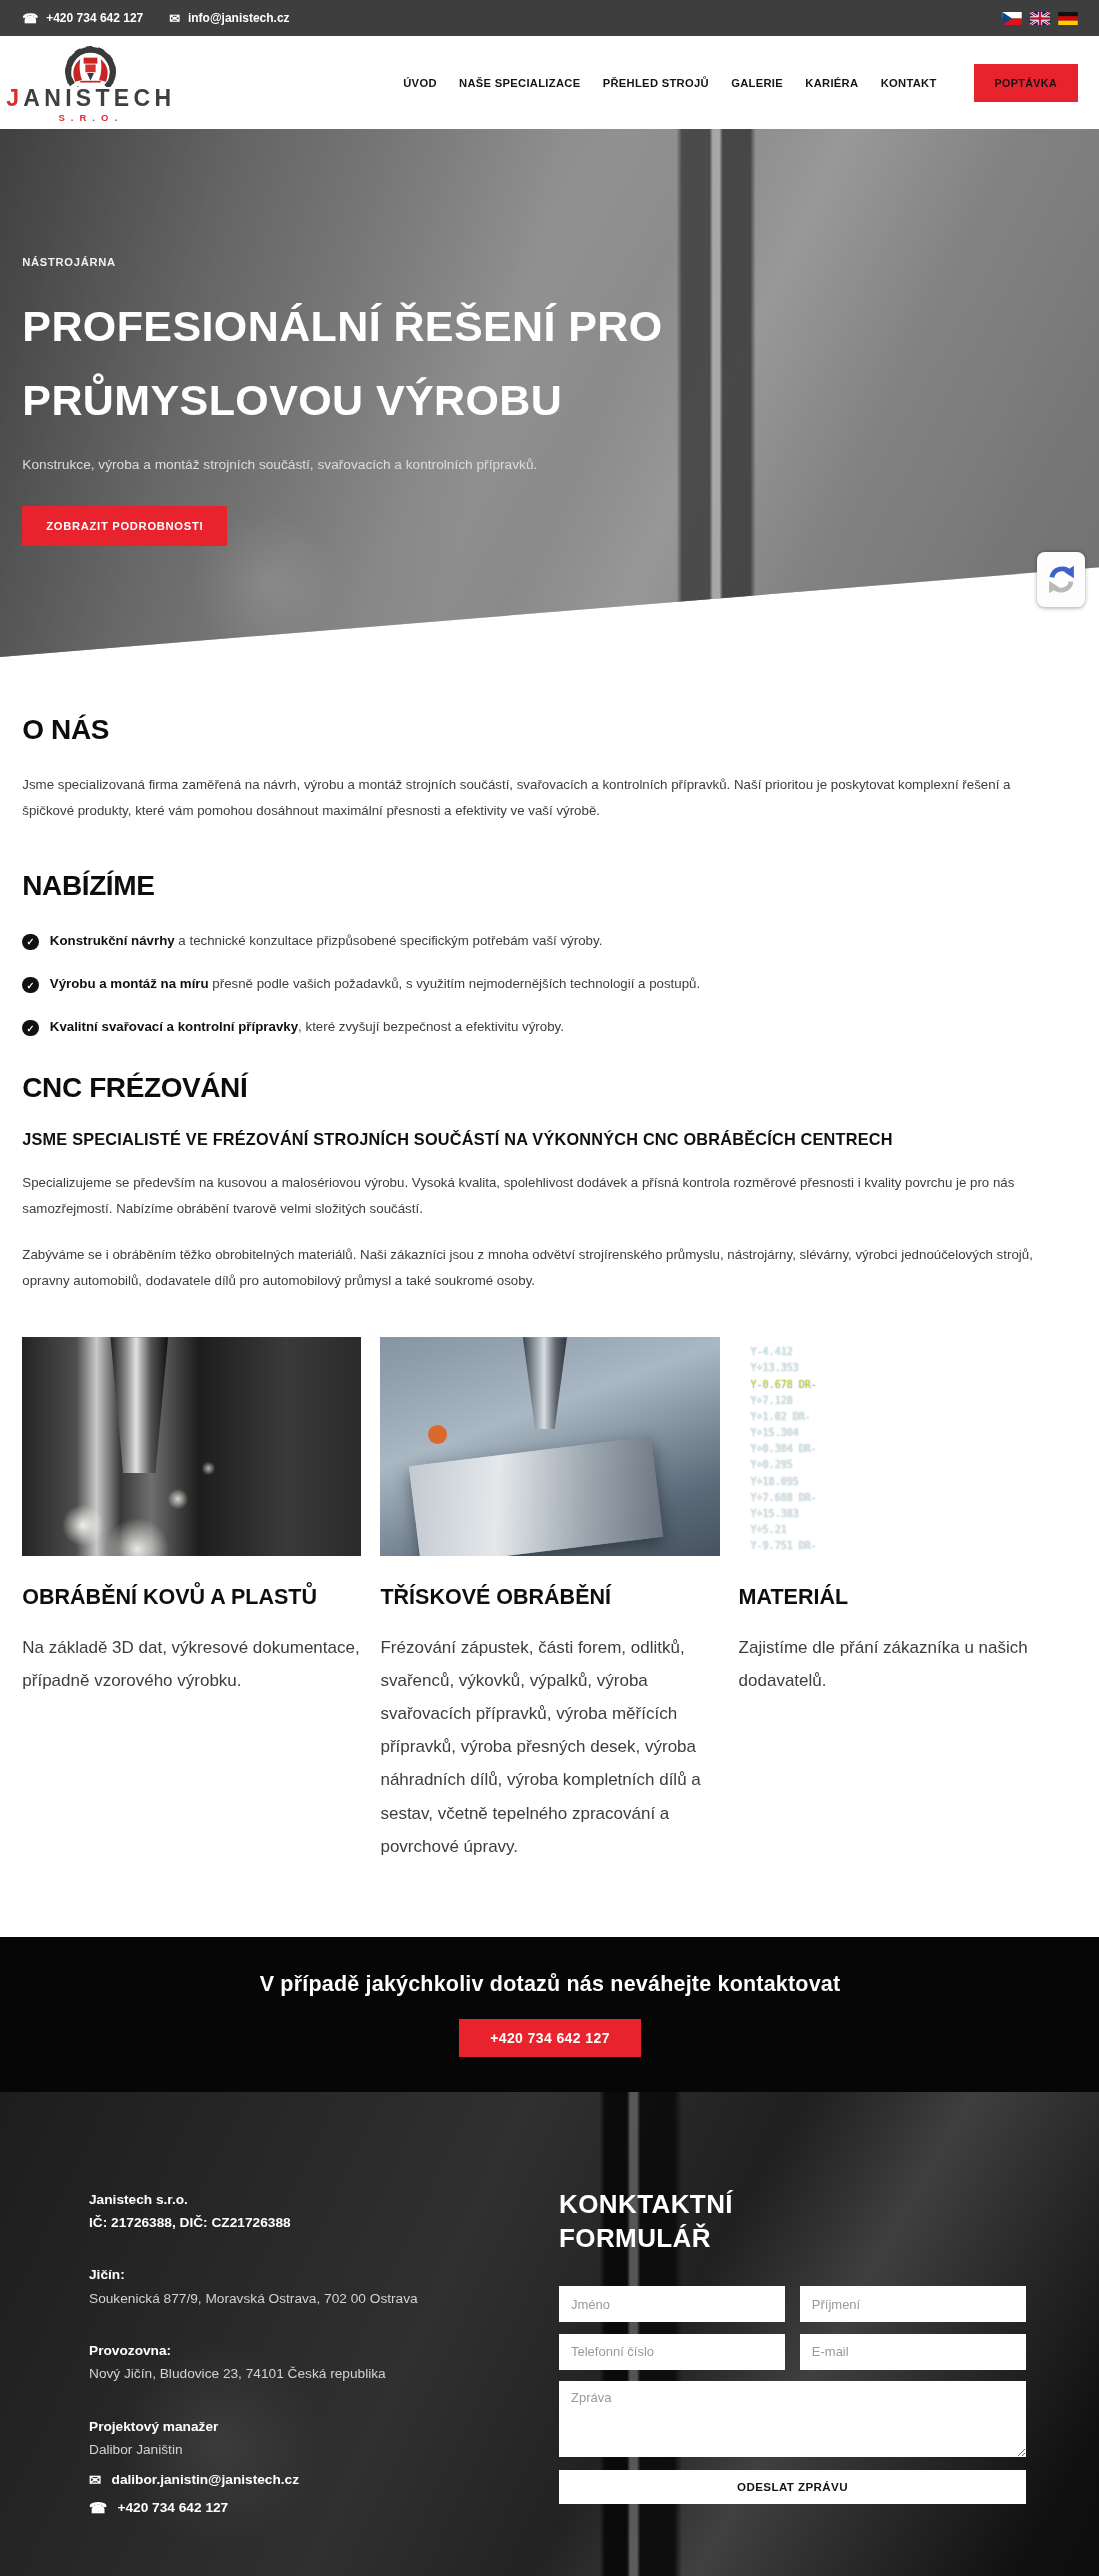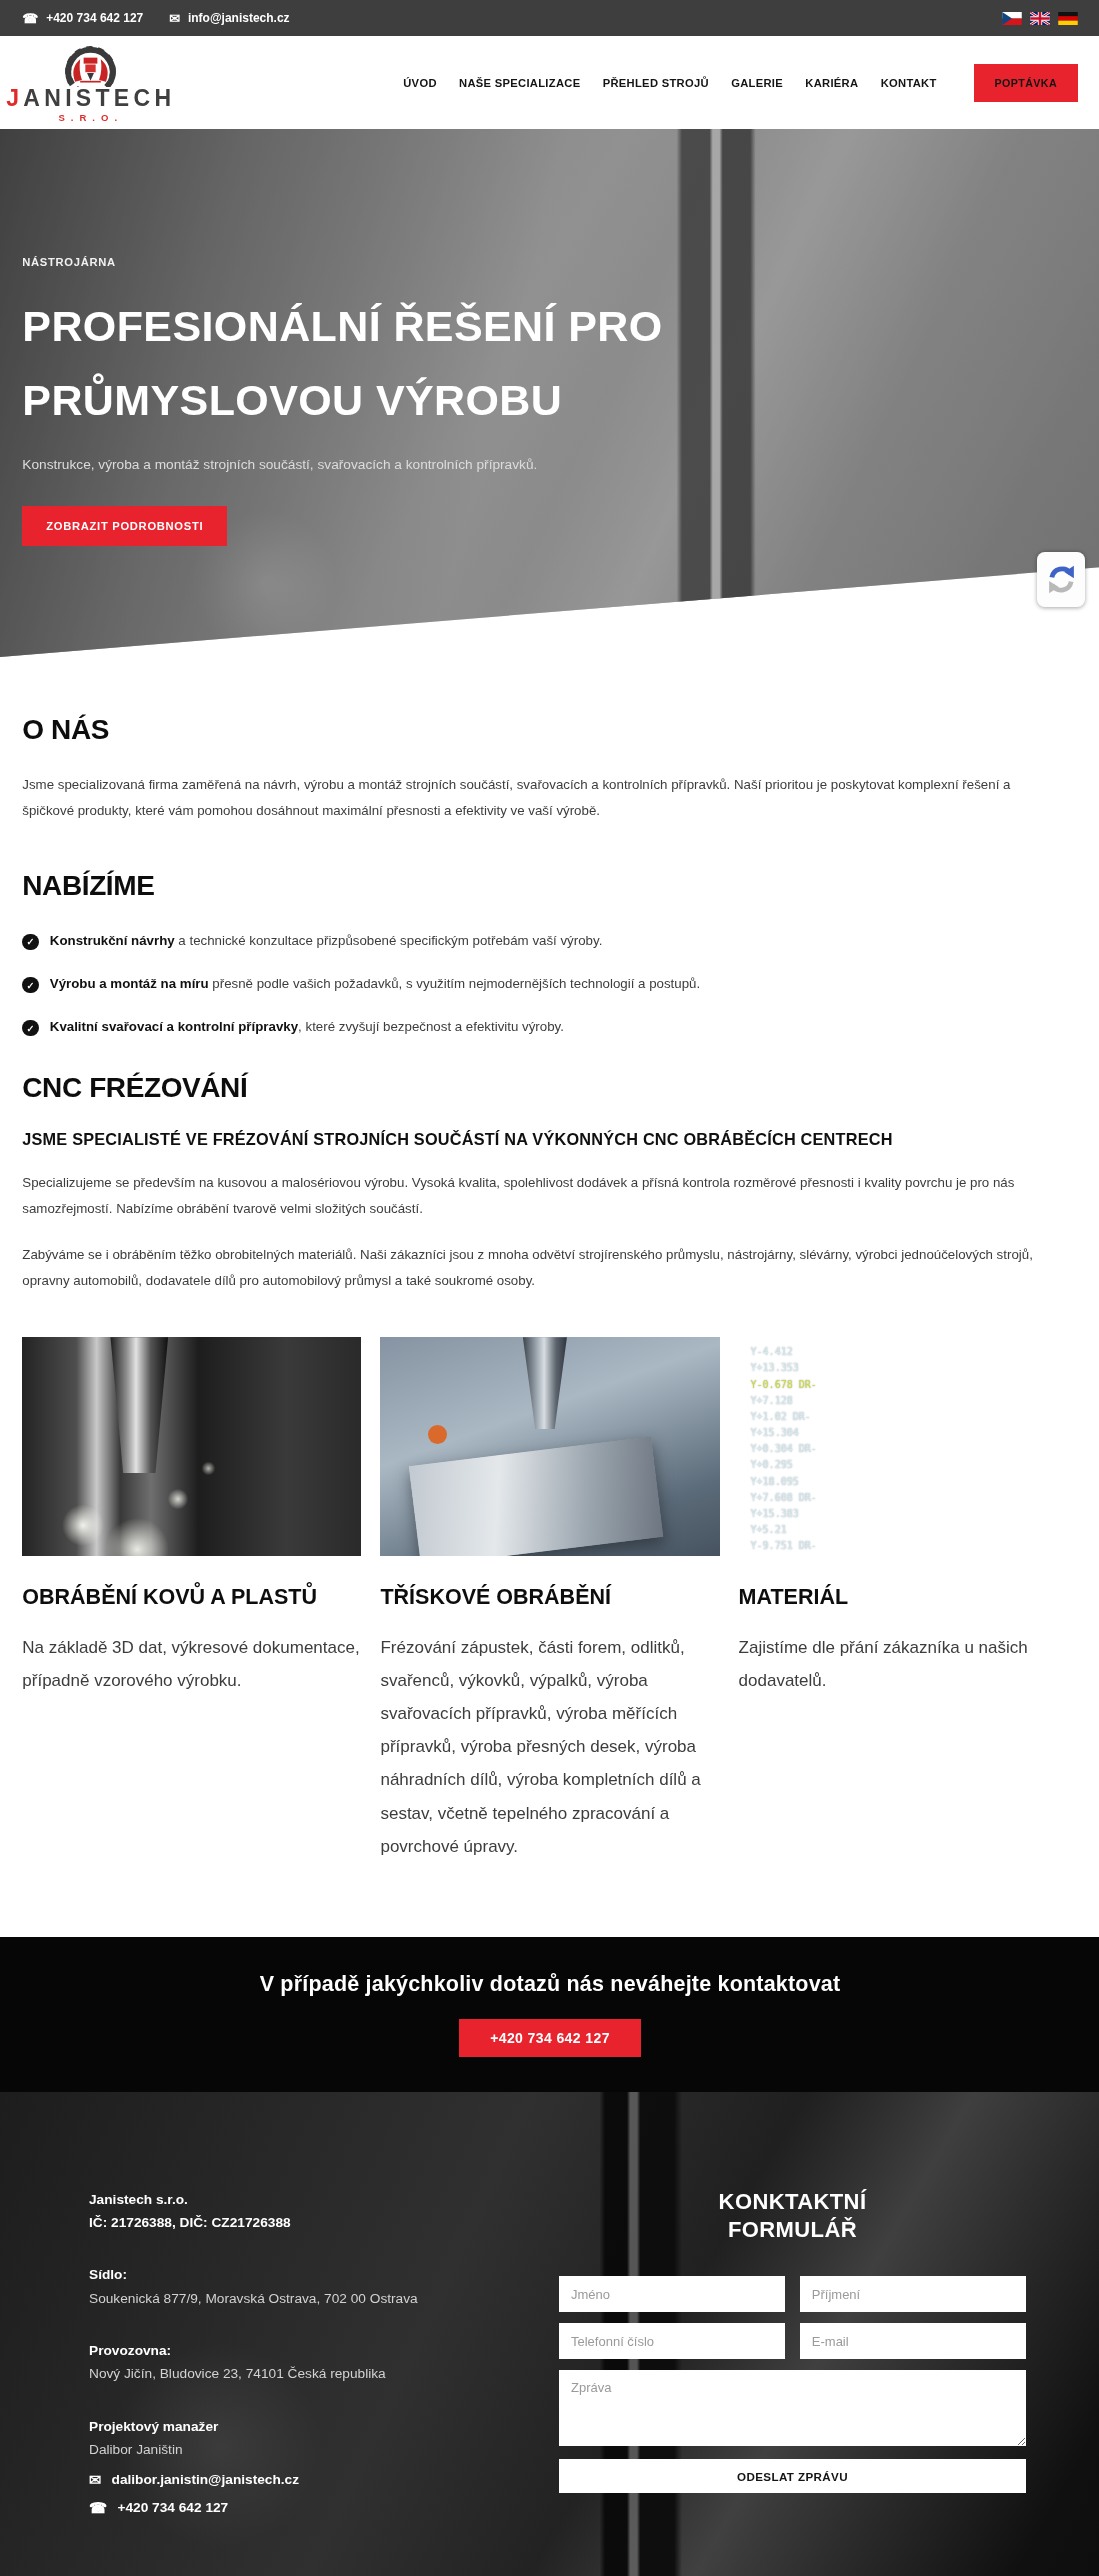--- a/index.html
+++ b/index.html
@@ -157,21 +157,21 @@
   .footer-inner { display: flex; justify-content: space-between; padding: 96px 74px 0 89px; }
   .f-left { width: 464px; font-size: 13.7px; }
   .f-left .strong { font-weight: 800; color: #fff; line-height: 1.7; }
   .f-left .muted { color: #d2d2d2; line-height: 1.7; }
   .f-block { margin-top: 29px; }
   .f-contact { margin-top: 10.3px; display: flex; align-items: center; gap: 10.3px; font-weight: 800; }
   .f-contact .glyph { font-size: 14.6px; }
   .f-contact:first-of-type { margin-top: 17px; }
 
   .f-form { width: 467px; }
-  .form-title { font-size: 22px; font-weight: 800; text-align: center; line-height: 1.3; letter-spacing: 0.4px; }
+  .form-title { font-size: 26px; font-weight: 800; text-align: left; line-height: 1.3; letter-spacing: 0.4px; }
   .form-grid { margin-top: 31px; display: grid; grid-template-columns: 1fr 1fr; gap: 11.2px 14.6px; }
   .form-grid input, .form-grid textarea {
     border: none; background: #fff; font-family: inherit; font-size: 13px; color: #333;
     padding: 0 12px; height: 36px; width: 100%;
   }
   .form-grid ::placeholder { color: #9a9a9a; }
   .form-grid textarea { grid-column: span 2; height: 76px; padding: 9.5px 12px; resize: vertical; }
   .form-grid .submit {
     grid-column: span 2; height: 34px; background: #fff; border: none; cursor: pointer;
     font-family: inherit; font-size: 11.6px; font-weight: 800; letter-spacing: 0.4px; color: #141414; margin-top: 1.7px;
@@ -344,21 +344,21 @@
   <div class="cta-text">V případě jakýchkoliv dotazů nás neváhejte kontaktovat</div>
   <a href="#" class="btn-red">+420 734 642 127</a>
 </div>
 
 <div class="footer">
   <div class="footer-inner">
     <div class="f-left">
       <div class="strong">Janistech s.r.o.</div>
       <div class="strong">IČ: 21726388, DIČ: CZ21726388</div>
       <div class="f-block">
-        <div class="strong">Sídlo:</div>
+        <div class="strong">Jičín:</div>
         <div class="muted">Soukenická 877/9, Moravská Ostrava, 702 00 Ostrava</div>
       </div>
       <div class="f-block">
         <div class="strong">Provozovna:</div>
         <div class="muted">Nový Jičín, Bludovice 23, 74101 Česká republika</div>
       </div>
       <div class="f-block">
         <div class="strong">Projektový manažer</div>
         <div class="muted">Dalibor Janištin</div>
       </div>

